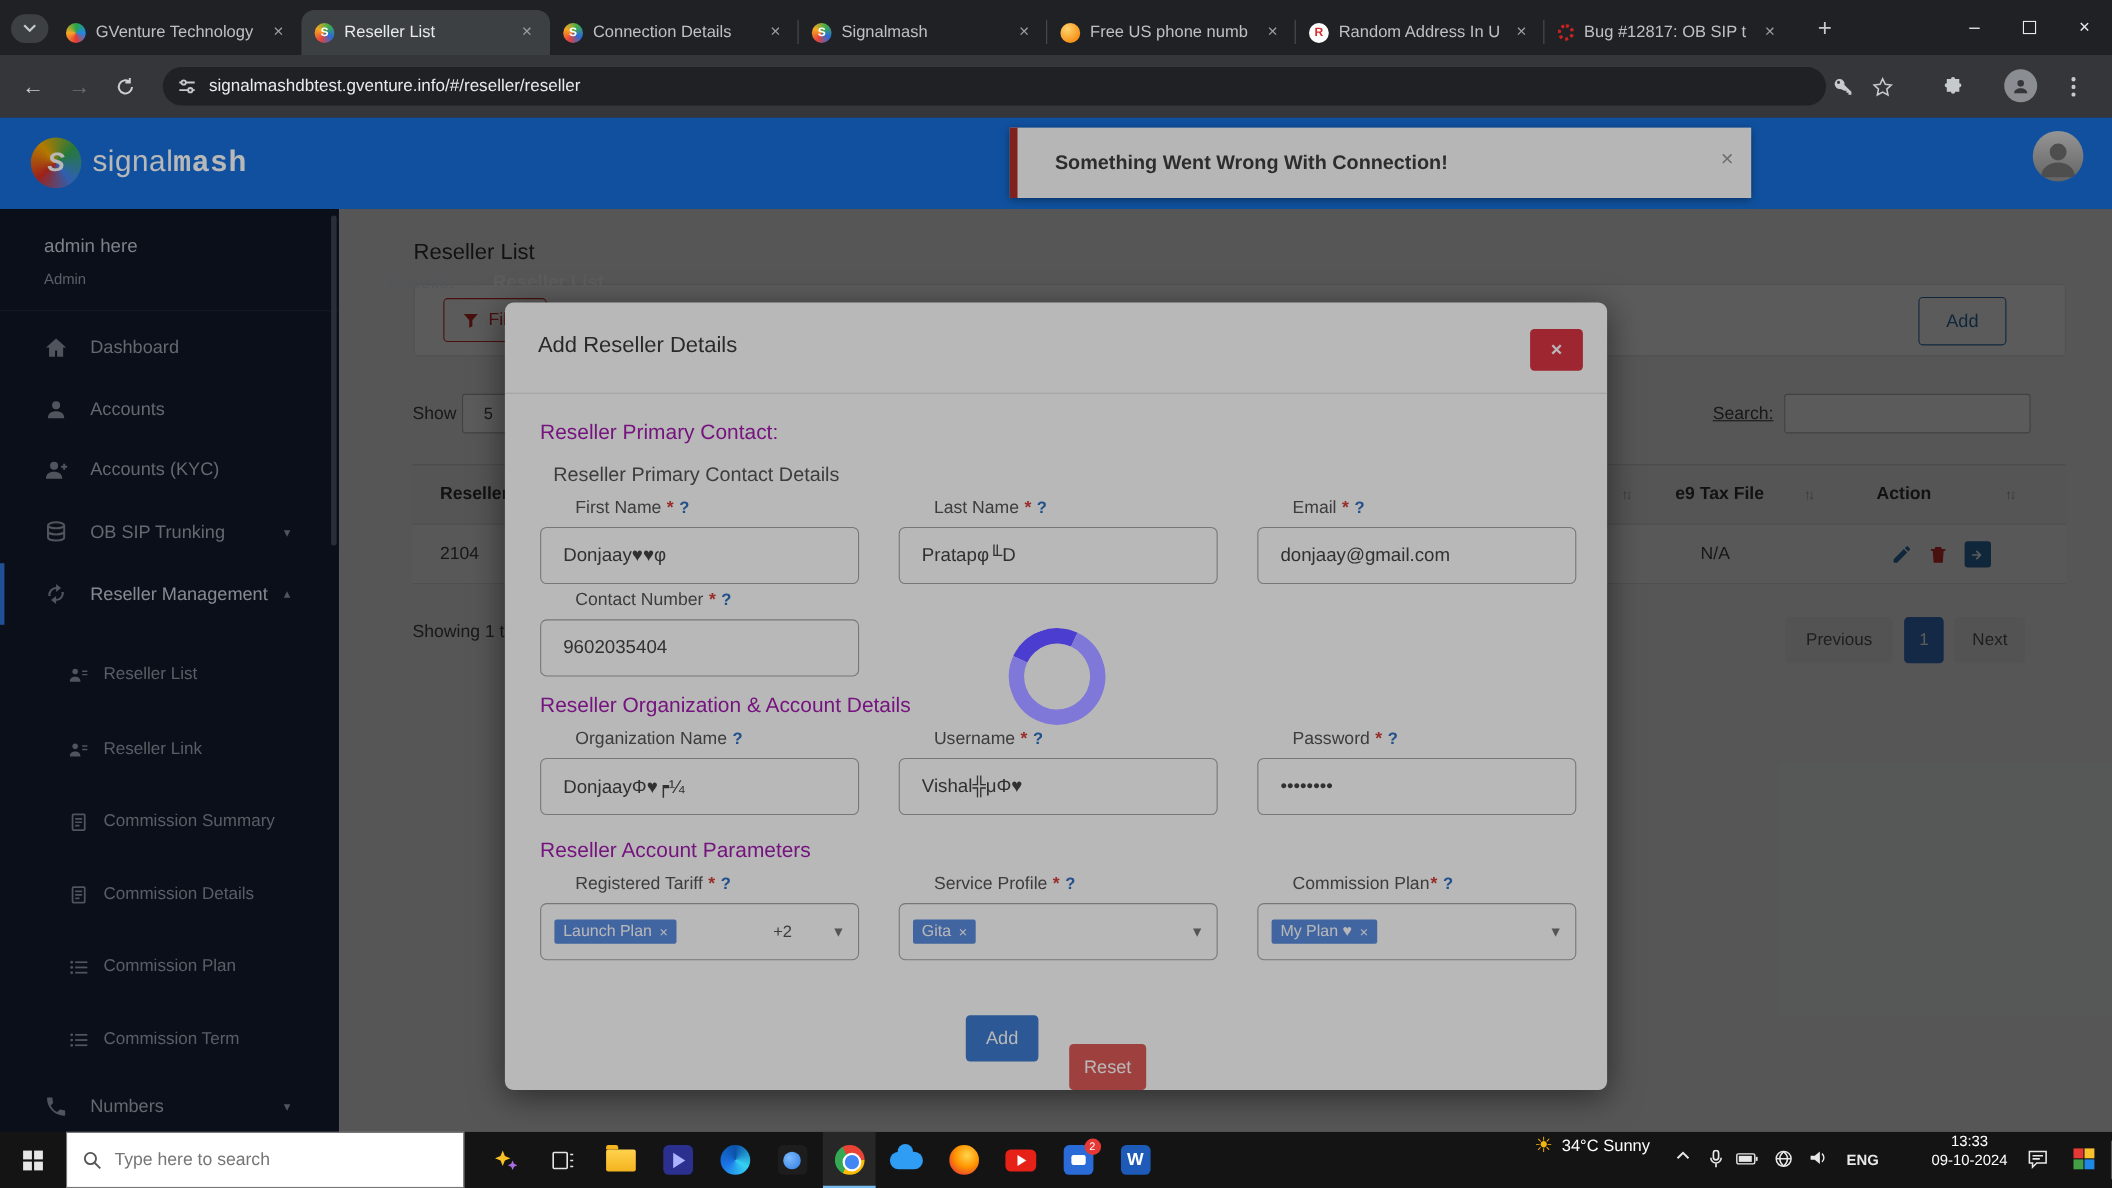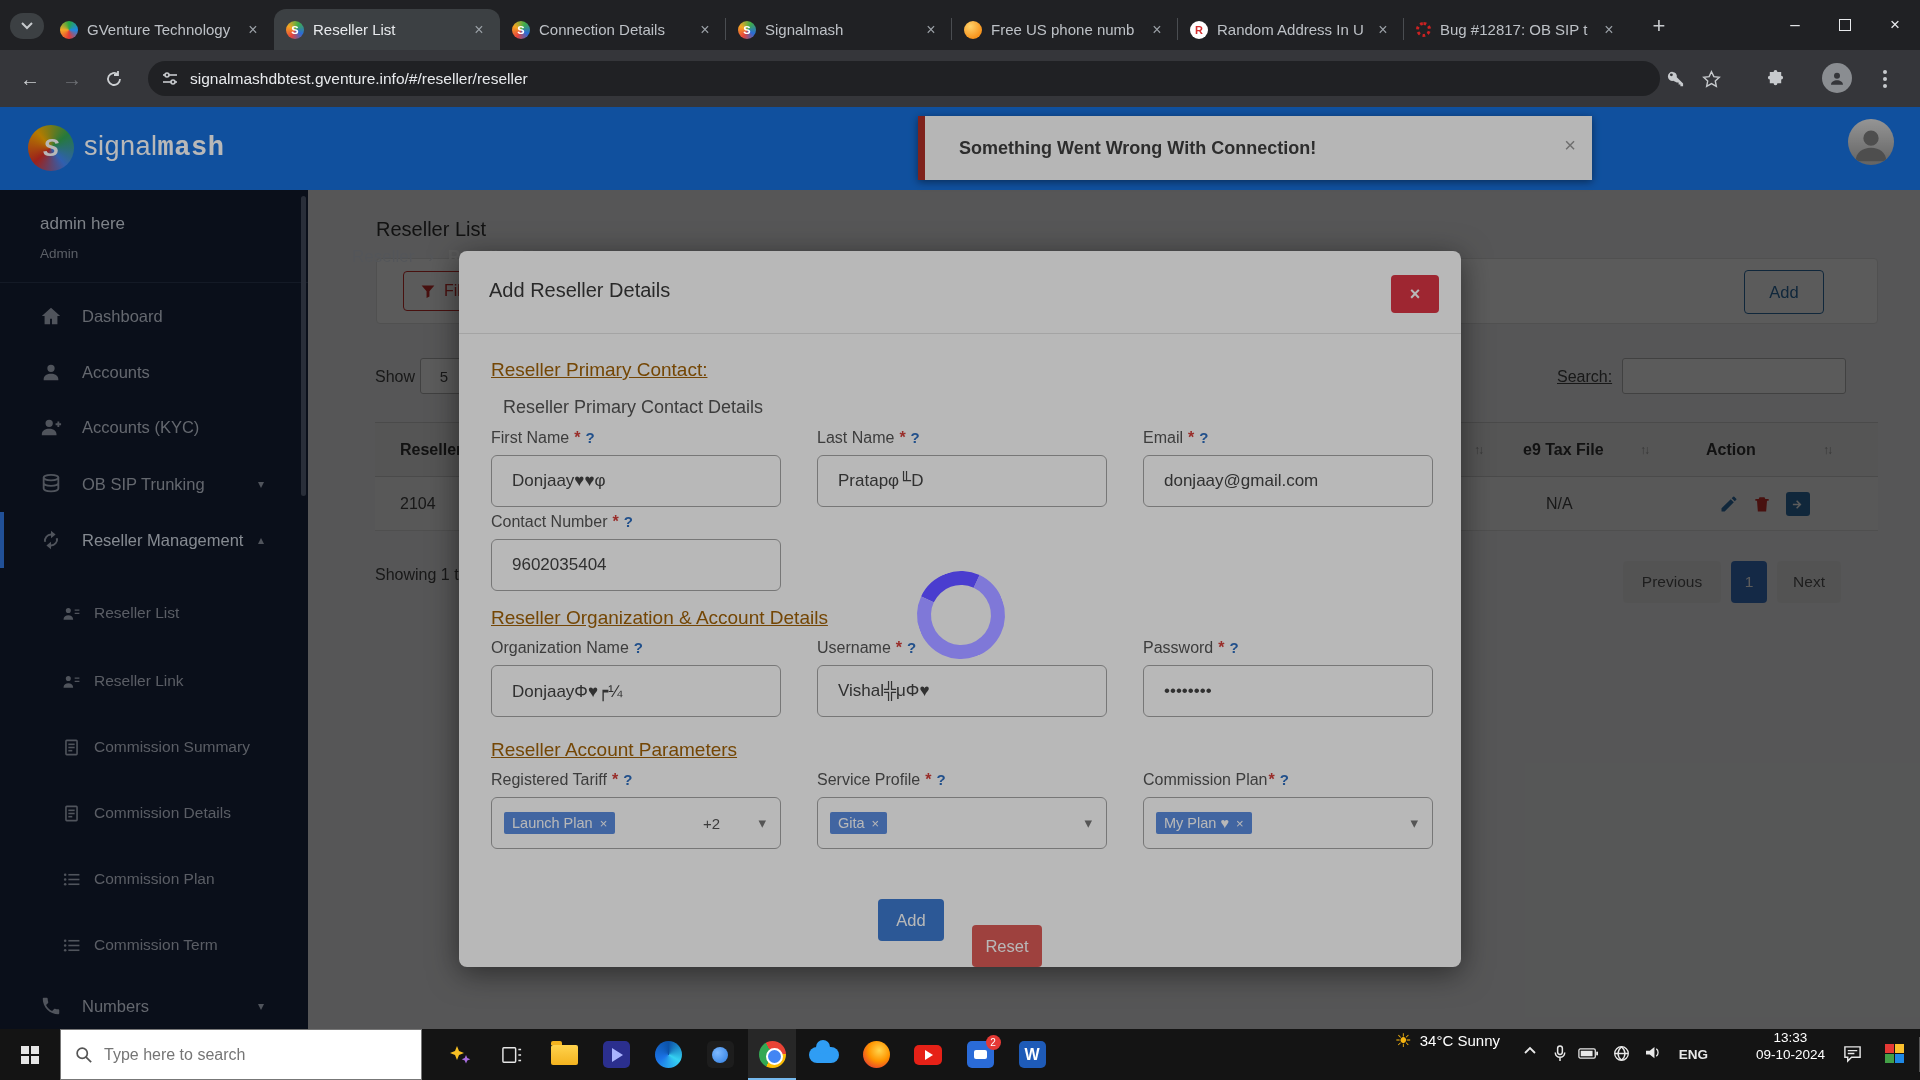--- a/index.html
+++ b/index.html
@@ -83,29 +83,29 @@
   .pgbtn { position:absolute; top:371px; height:42px; border-radius:4px; background:#e9e9e9; color:#555; font-size:15.5px; display:flex; align-items:center; justify-content:center; }
   .pgactive { position:absolute; top:371px; width:36px; height:42px; border-radius:4px; background:#3b73c4; color:#fff; font-size:15.5px; display:flex; align-items:center; justify-content:center; }
 
   
   .backdrop { position:absolute; top:190px; left:308px; right:0; bottom:51px; background:rgba(0,0,0,0.5); z-index:40; }
   .toast { position:absolute; top:116px; left:918px; width:674px; height:64px; background:#fdfdfd; border-left:7px solid #b03028; box-shadow:0 2px 8px rgba(0,0,0,.45); display:flex; align-items:center; z-index:50; }
   .toast-msg { margin-left:34px; font-size:18px; font-weight:bold; color:#3f3f3f; }
   .toast-close { position:absolute; right:16px; top:18px; color:#999; font-size:20px; }
 
   
-  .modal { position:absolute; top:251px; left:459px; width:1002px; height:716px; background:#fff; border-radius:8px; box-shadow:0 6px 30px rgba(0,0,0,.5); z-index:50; }
+  .modal { position:absolute; top:275px; left:459px; width:1002px; height:716px; background:#fff; border-radius:8px; box-shadow:0 6px 30px rgba(0,0,0,.5); z-index:50; }
   .m-title { position:absolute; left:30px; top:28px; font-size:20px; color:#3a3a3a; }
   .m-close { position:absolute; right:22px; top:24px; width:48px; height:38px; background:#dc3545; border-radius:4px; color:#fff; font-size:18px; font-weight:bold; display:flex; align-items:center; justify-content:center; }
   .m-hdiv { position:absolute; top:82px; left:0; right:0; border-top:1px solid #e3e3e3; }
-  .m-sec { position:absolute; left:32px; font-size:19px; color:#a16207;text-decoration:underline; }
+  .m-sec { position:absolute; left:32px; font-size:19px; color:#a21caf; }
   .m-subsec { position:absolute; left:44px; font-size:18px; color:#555; }
   .fgroup { position:absolute; width:290px; }
   .c1 { left:32px; } .c2 { left:358px; } .c3 { left:684px; }
-  .flabel { font-size:16px; color:#555; margin-bottom:8px; }
+  .flabel { font-size:16px; color:#555; margin-bottom:8px;margin-left:32px; }
   .req { color:#d43f3a; font-weight:bold; margin-left:5px; }
   .req.tight { margin-left:1px; }
   .help { color:#2f6fc1; font-weight:bold; margin-left:5px; font-size:15px; }
   .finput { width:290px; height:52px; border:1px solid #a6a6a6; border-radius:6px; font-size:17px; color:#444; padding:0 20px; font-family:"Liberation Sans",sans-serif; background:#fff; }
   .fselect { position:relative; width:290px; height:52px; border:1px solid #a6a6a6; border-radius:6px; background:#fff; display:flex; align-items:center; padding:0 12px; }
   .chip { display:inline-flex; align-items:center; gap:7px; background:#5b8ce0; color:#fff; font-size:14.5px; padding:3px 8px; border-radius:2px; }
   .chip .chx { font-size:13px; }
   .plus2 { position:absolute; right:60px; color:#555; font-size:15px; }
   .selcaret { position:absolute; right:14px; color:#777; font-size:15px; }
   .m-btnrow { position:absolute; top:648px; left:0; right:0; display:flex; justify-content:center; gap:28px; }

